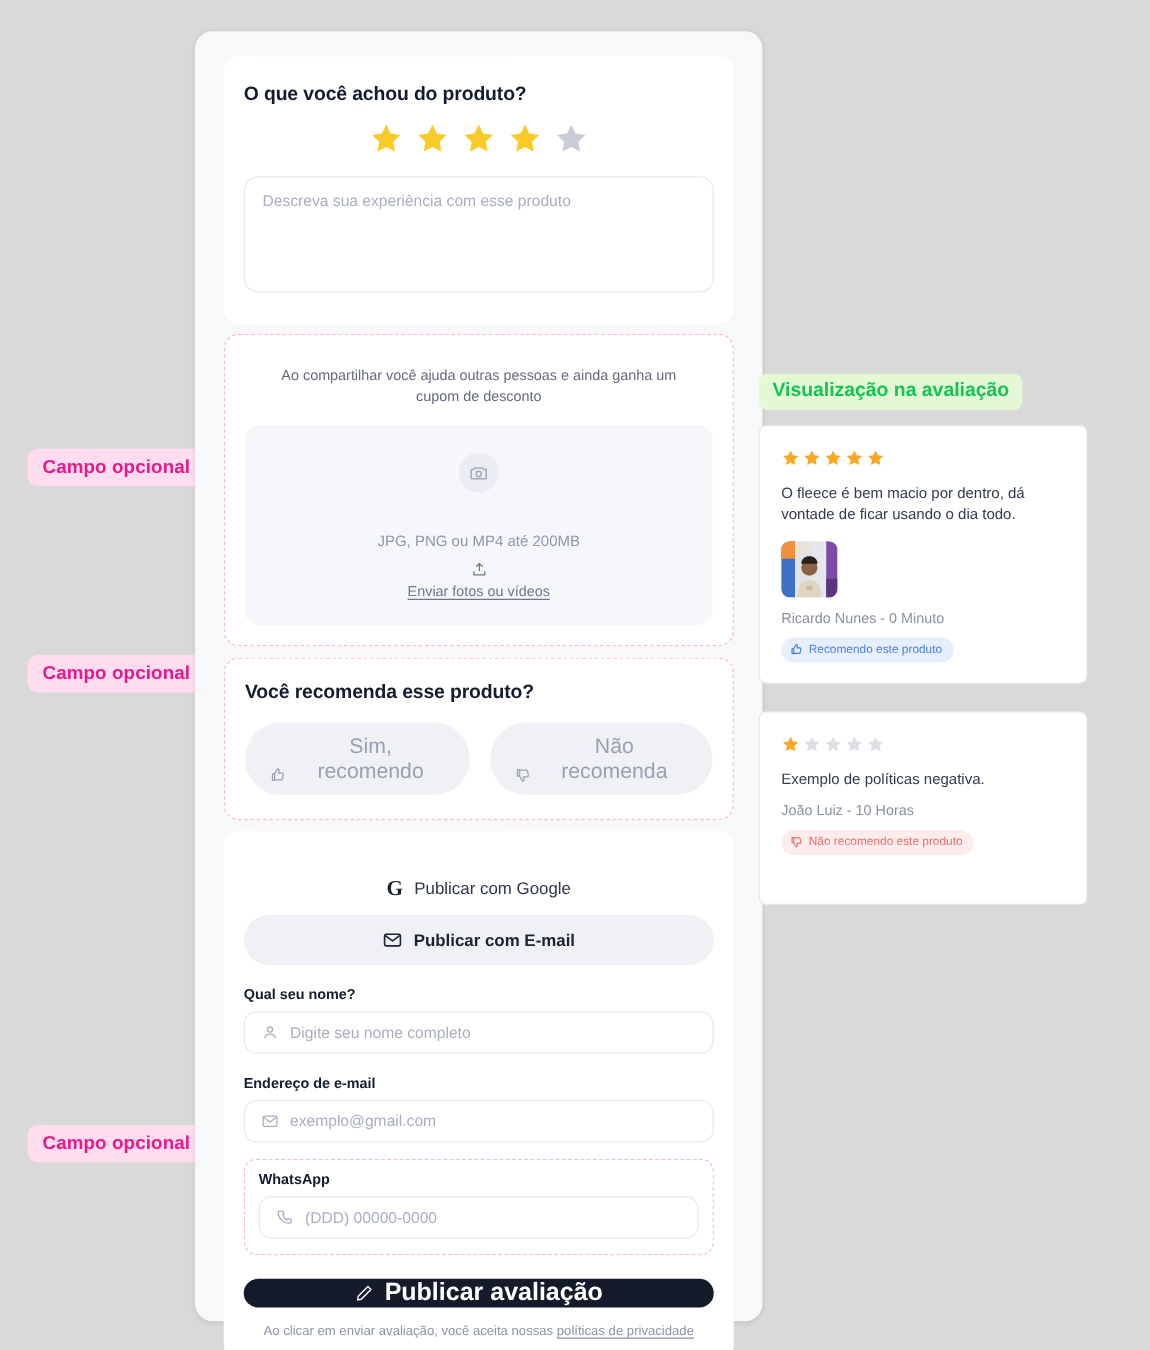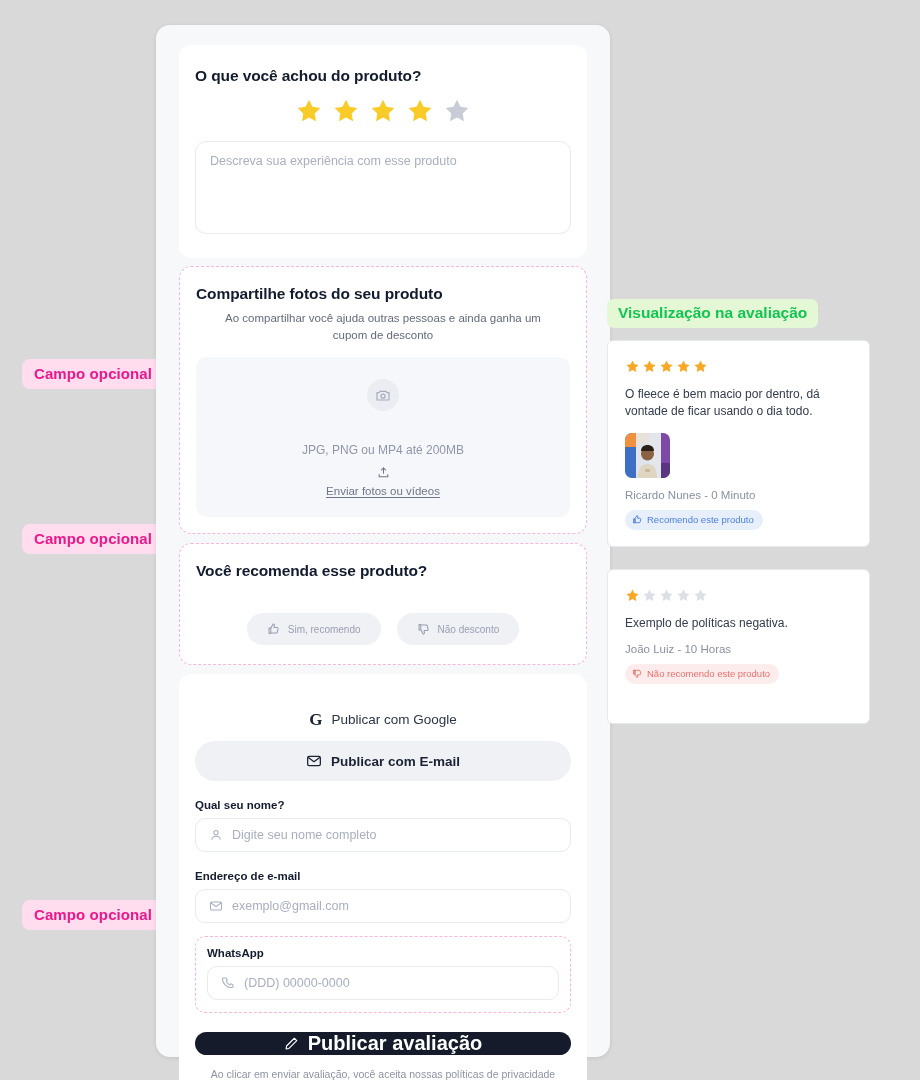--- a/index.html
+++ b/index.html
@@ -124,25 +124,24 @@
   .rec-buttons {
     display: flex; justify-content: center; gap: 16px;
     margin-top: 15px;
   }
   .pill {
     background: #eff1f5;
     border: none;
     border-radius: 999px;
     padding: 9px 20px;
     font-family: "Liberation Sans", sans-serif;
-    font-size: 10px;
+    font-size: 17px;
     color: #9aa0b1;
-    display: flex; align-items: center; gap: 7px;
+    display: flex; align-items: flex-end; gap: 7px;
     cursor: pointer;
-    margin-top: 18px;
   }
 
   
   .publish-card { margin-top: 9px; padding: 20px 16px 17px 16px; }
   .google-row {
     display: flex; align-items: center; justify-content: center;
     gap: 9px;
     margin-top: 17px;
     cursor: pointer;
   }
@@ -302,21 +301,20 @@
             <path fill="#f9cb28" d="M12 2.3l3 6.1 6.7 1-4.8 4.7 1.1 6.6L12 17.6 6 20.7l1.1-6.6L2.3 9.4l6.7-1z"></path>
           </svg>
         <svg width="28" height="28" viewBox="0 0 24 24">
             <path fill="#c9ccd6" d="M12 2.3l3 6.1 6.7 1-4.8 4.7 1.1 6.6L12 17.6 6 20.7l1.1-6.6L2.3 9.4l6.7-1z"></path>
           </svg>
       </div>
       <textarea class="review-textarea" placeholder="Descreva sua experiência com esse produto" style=""></textarea>
     </div>
 
     <div class="card dashed photos-card">
-      <div class="q-title">Compartilhe fotos do seu produto</div>
       <div class="sub-text">Ao compartilhar você ajuda outras pessoas e ainda ganha um cupom de desconto</div>
       <div class="dropzone">
         <div class="cam-circle">
           <svg width="16" height="16" viewBox="0 0 24 24" fill="none" stroke="#a7acbb" stroke-width="1.8">
             <path d="M3 8.5h3l1.4-2h9.2L18 8.5h3v11H3z" stroke-linejoin="round"></path>
             <circle cx="12" cy="13.7" r="3.1"></circle>
           </svg>
         </div>
         <div class="dz-formats">JPG, PNG ou MP4 até 200MB</div>
         <div class="dz-upload">
@@ -336,21 +334,21 @@
         <button class="pill">
           <svg width="14" height="14" viewBox="0 0 24 24" fill="none" stroke="#9aa0b1" stroke-width="1.8" stroke-linejoin="round">
             <path d="M6.5 10.5h-3v9h3zM6.5 10.5l4-7c1.6 0 2.5 1 2.2 2.6l-.6 3.2h5c1.2 0 2 1 1.8 2.2l-1.2 6c-.2 1-1 1.5-2 1.5H6.5z"></path>
           </svg>
           <span>Sim, recomendo</span>
         </button>
         <button class="pill">
           <svg width="14" height="14" viewBox="0 0 24 24" fill="none" stroke="#9aa0b1" stroke-width="1.8" stroke-linejoin="round">
             <path d="M6.5 13.5h-3v-9h3zM6.5 13.5l4 7c1.6 0 2.5-1 2.2-2.6l-.6-3.2h5c1.2 0 2-1 1.8-2.2l-1.2-6c-.2-1-1-1.5-2-1.5H6.5z"></path>
           </svg>
-          <span>Não desconto</span>
+          <span>Não recomenda</span>
         </button>
       </div>
     </div>
 
     <div class="card publish-card">
 
       <div class="google-row">
         <span class="google-g">G</span>
         <span class="google-label">Publicar com Google</span>
       </div>

